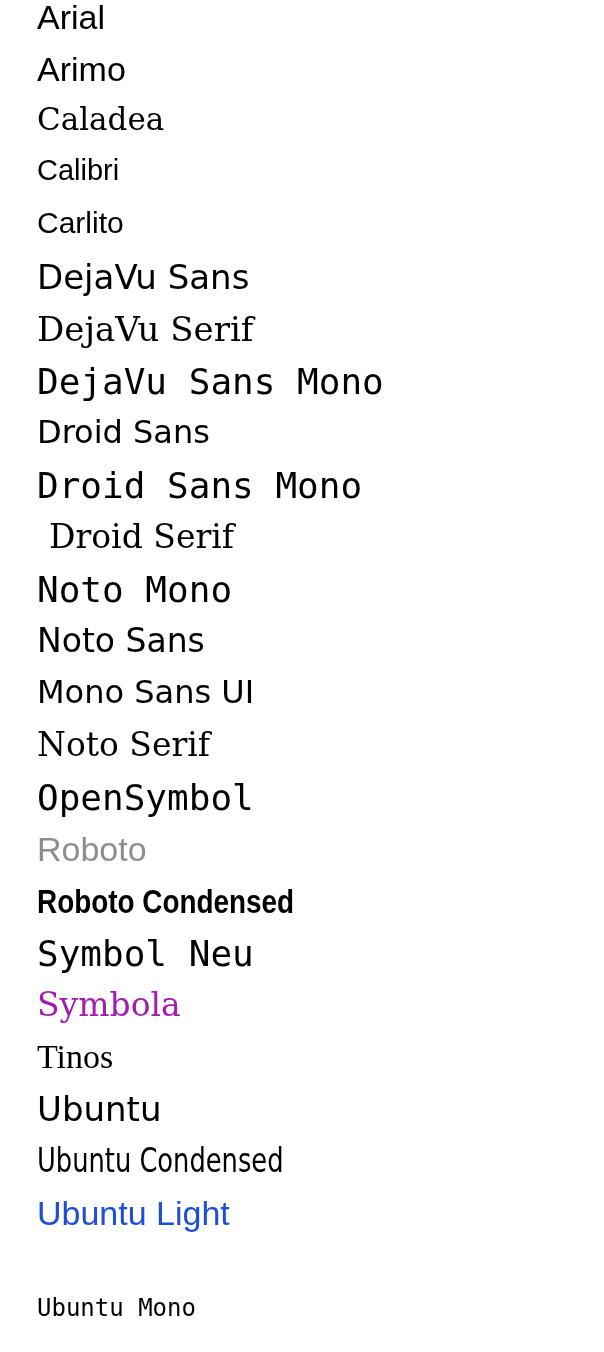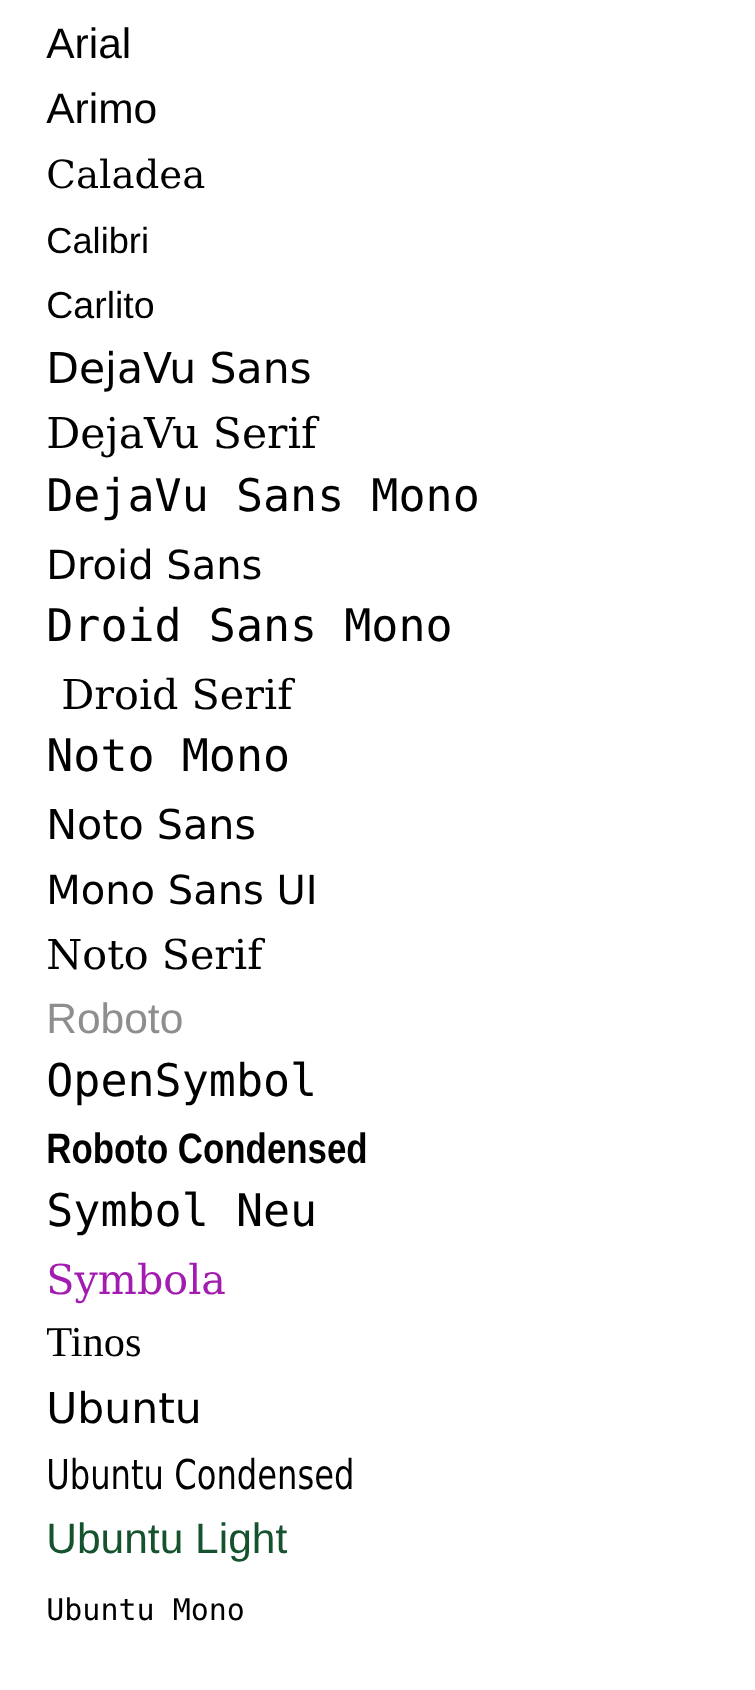--- a/index.html
+++ b/index.html
@@ -12,21 +12,21 @@
     height: 1352px;
     background: #ffffff;
     overflow: hidden;
   }
   .font-list {
     width: 100%;
   }
   .row {
     height: 52px;
     display: flex;
-    align-items: flex-end;
+    align-items: flex-start;
     padding-left: 37px;
     box-sizing: border-box;
   }
   .label {
     white-space: nowrap;
     display: inline-block;
     transform-origin: left center;
     color: #000000;
     line-height: 1;
   }
@@ -53,21 +53,21 @@
                                font-weight: 100; color: #8e8e8e; }
   .style-roboto-cond .label  { font-family: "Liberation Sans", sans-serif; font-size: 34px;
                                font-weight: 700; transform: scaleX(0.82); }
   .style-symbol-neu .label   { font-family: "DejaVu Sans Mono", monospace; font-size: 36px; }
   .style-symbola .label      { font-family: "DejaVu Serif", serif; font-size: 33px; color: #a21caf; }
   .style-tinos .label        { font-family: "Liberation Serif", serif; font-size: 34px; }
   .style-ubuntu .label       { font-family: "DejaVu Sans", sans-serif; font-size: 34px; }
   .style-ubuntu-cond .label  { font-family: "DejaVu Sans", sans-serif; font-size: 33px;
                                transform: scaleX(0.78); }
   .style-ubuntu-light .label { font-family: "Liberation Sans", sans-serif; font-size: 34px;
-                               font-weight: 300; color: #14532d; }
+                               font-weight: 300; color: #1d4ed8; }
   .style-ubuntu-mono .label  { font-family: "DejaVu Sans Mono", monospace; font-size: 24px; margin-top: 48px; }
 </style>
 </head>
 <body>
 
 <div class="page">
   <div class="font-list">
       <div class="row style-arial">
         <span class="label">Arial</span>
       </div>
@@ -106,25 +106,25 @@
       </div>
       <div class="row style-noto-sans">
         <span class="label">Noto Sans</span>
       </div>
       <div class="row style-noto-sans-ui">
         <span class="label">Mono Sans UI</span>
       </div>
       <div class="row style-noto-serif">
         <span class="label">Noto Serif</span>
       </div>
+      <div class="row style-opensymbol">
+        <span class="label">OpenSymbol</span>
+      </div>
       <div class="row style-roboto">
         <span class="label">Roboto</span>
-      </div>
-      <div class="row style-opensymbol">
-        <span class="label">OpenSymbol</span>
       </div>
       <div class="row style-roboto-cond">
         <span class="label">Roboto Condensed</span>
       </div>
       <div class="row style-symbol-neu">
         <span class="label">Symbol Neu</span>
       </div>
       <div class="row style-symbola">
         <span class="label">Symbola</span>
       </div>

